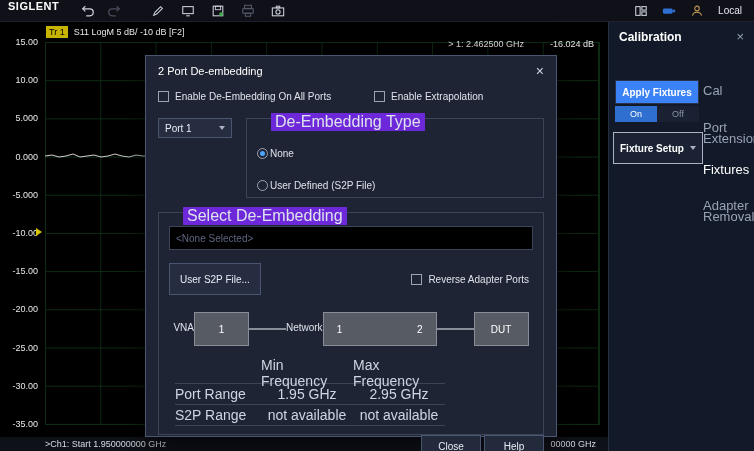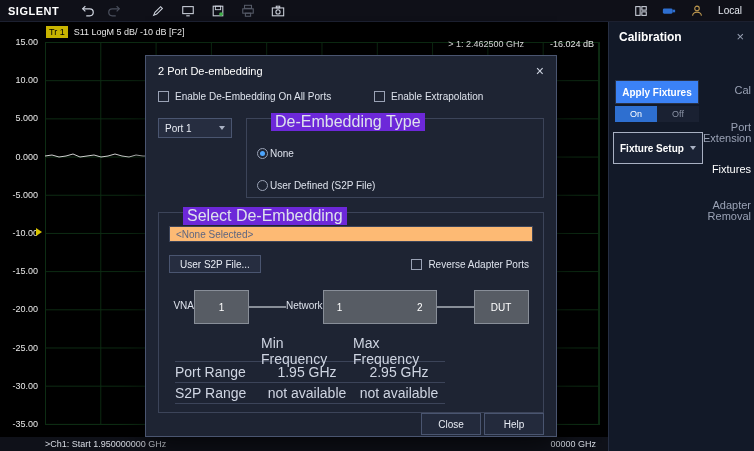--- a/index.html
+++ b/index.html
@@ -2,21 +2,21 @@
 <html><head>
 <meta charset="utf-8">
 <style>
   * { margin:0; padding:0; box-sizing:border-box; }
   html,body { width:754px; height:451px; overflow:hidden; background:#05060a; }
   .app { position:relative; width:754px; height:451px; background:#05060a;
          font-family:"Liberation Sans","DejaVu Sans",sans-serif; color:#dde2ec; }
 
   
   .toolbar { height:22px; background:#0f1018; border-bottom:1px solid #1c2030;
-             display:flex; align-items:center; padding:0 8px; }
+             display:flex; padding:0 8px; }
   .brand { color:#fff; font-weight:bold; font-size:11px; letter-spacing:.5px; margin-right:18px; }
   .tb-icon { display:flex; align-items:center; justify-content:center; width:22px; height:20px; }
   .tb-group { display:flex; align-items:center; gap:4px; }
   .tb-right { margin-left:auto; display:flex; align-items:center; gap:6px; }
   .local-label { color:#e6e9f0; font-size:10px; margin-left:4px; margin-right:4px; }
 
   
   .main { display:flex; height:429px; }
 
   
@@ -61,24 +61,24 @@
   .caret-down { width:0; height:0; border-top:4px solid #aab2c4;
     border-left:3.5px solid transparent; border-right:3.5px solid transparent; }
 
   .group { position:relative; border:1px solid #3c4459; }
   .group-title { position:absolute; top:-6px; left:24px; background:#6d28d9; padding:0 4px;
     font-size:16px; color:#dde2ec; }
   .type-group { flex:1; padding:10px 10px 4px; }
   .radio-row { display:flex; align-items:center; gap:2px; height:16px;margin-top:16px; }
 
   .select-group { margin-top:14px; flex:1; padding:13px 10px 8px; display:flex; flex-direction:column; }
-  .file-display { height:16px; background:#fdba74; border:1px solid #3c4459; color:#5e6680;
+  .file-display { height:24px; background:#000000; border:1px solid #3c4459; color:#5e6680;
     display:flex; align-items:center; padding:0 6px; }
   .file-row { display:flex; align-items:center; margin-top:13px; }
-  .s2p-btn { height:18px; padding:0 10px; background:#262d40; border:1px solid #4a5570;
+  .s2p-btn { height:32px; padding:0 10px; background:#262d40; border:1px solid #4a5570;
     color:#e8ecf4; display:flex; align-items:center; }
   .reverse-check { margin-left:auto; margin-right:4px; display:flex; align-items:center; gap:6px; }
 
   .diagram { margin-top:17px; display:flex; justify-content:center; }
   .diag-unit { display:flex; flex-direction:row; align-items:center; }
   .diag-label { height:15px; font-size:10px; color:#dde2ec; }
   .diag-box { background:#575c64; border:1px solid #888e98; color:#fff; height:34px;
     display:flex; align-items:center; justify-content:center; }
   .vna-box, .dut-box { width:55px; }
   .net-box { width:114px; justify-content:space-between; padding:0 13px; }
@@ -101,21 +101,21 @@
   .sb-body { position:relative; height:402px; }
   .apply-btn { position:absolute; left:6px; top:32px; width:84px; height:24px;
     background:#3b82f6; border:1px solid #2a3348; color:#fff; font-weight:bold; font-size:10px;
     display:flex; align-items:center; justify-content:center; }
   .onoff { position:absolute; left:6px; top:58px; width:84px; height:16px; display:flex; font-size:9px; }
   .on-half { flex:1; background:#2e6fd0; color:#fff; display:flex; align-items:center; justify-content:center; }
   .off-half { flex:1; background:#1a2132; color:#8a92a5; display:flex; align-items:center; justify-content:center; }
   .fixture-setup { position:absolute; left:4px; top:84px; width:90px; height:32px;
     background:#1a2234; border:1px solid #a8b0c2; color:#fff; font-size:10px; font-weight:bold;
     display:flex; align-items:center; justify-content:space-between; padding:0 6px; }
-  .sb-tab { position:absolute; left:94px; width:48px; text-align:right; font-size:11px;
+  .sb-tab { position:absolute; left:94px; width:48px; text-align:left; font-size:13px;
     color:#9aa2b5; line-height:11px; }
   .tab-cal { top:37px; }
   .tab-port { top:74px; }
   .tab-fixtures { top:116px; color:#fff; }
   .tab-adapter { top:152px; }
 </style>
 </head>
 <body>
 
 <div class="app">

